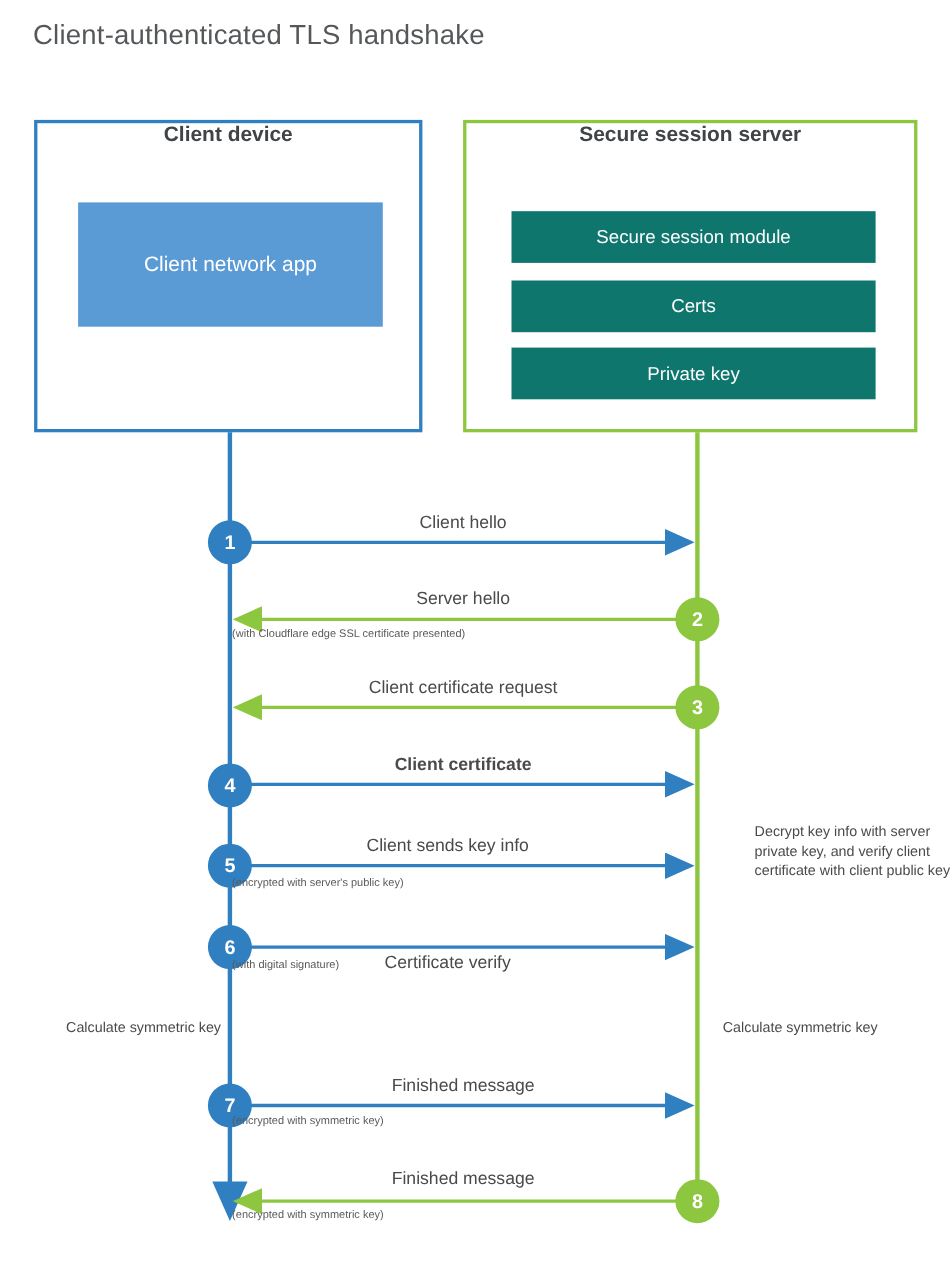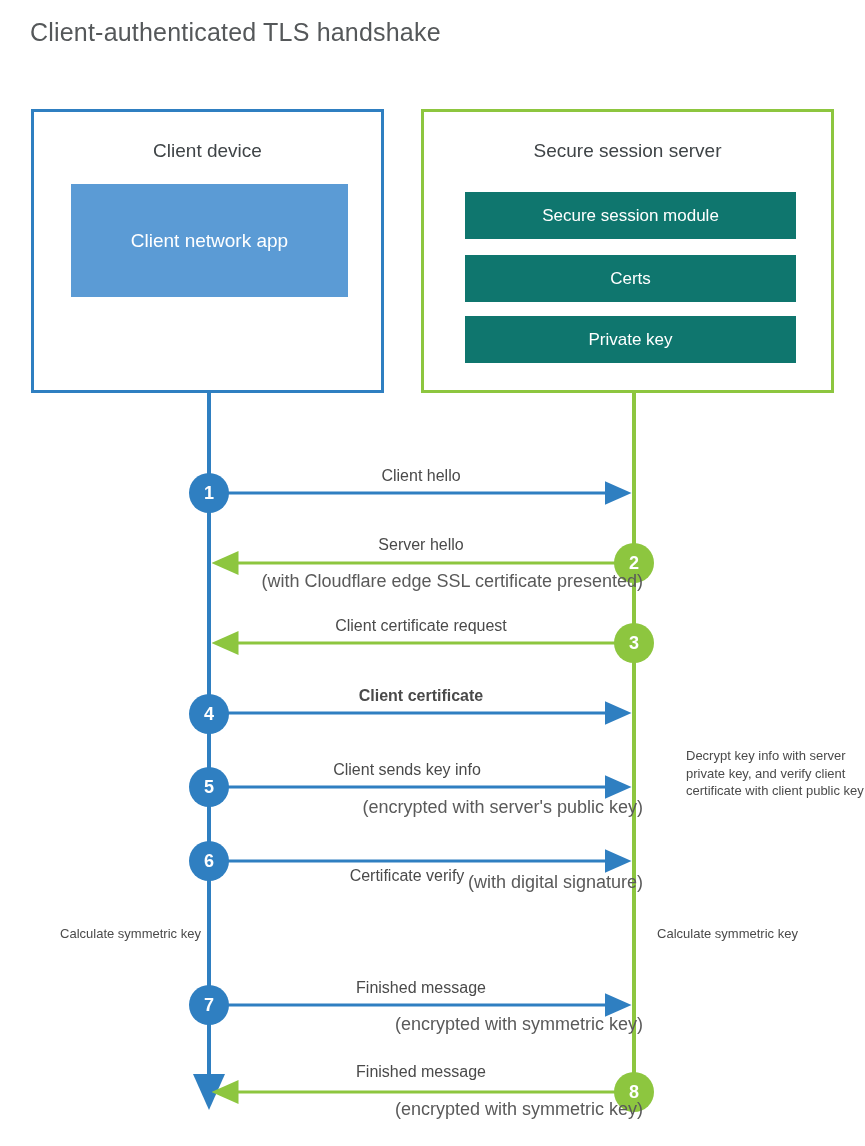--- a/index.html
+++ b/index.html
@@ -41,23 +41,22 @@
   #server-box {
     left: 421px;
     top: 109px;
     width: 413px;
     height: 284px;
     border: 3px solid #8dc63f;
   }
   .box-title {
     text-align: center;
     font-size: 19px;
-    font-weight: normal;
+    font-weight: bold;
     color: #3f4447;
-    margin-top: 28px;
   }
   #client-app {
     position: absolute;
     left: 37px;
     top: 72px;
     width: 277px;
     height: 113px;
     background: #5b9bd5;
     color: #ffffff;
     font-size: 19px;
@@ -112,25 +111,24 @@
   
   .msg-label {
     position: absolute;
     text-align: center;
     color: #4a4a4a;
     font-size: 16px;
     width: 420px;
   }
   .msg-sub {
     position: absolute;
-    text-align: right;
+    text-align: left;
     color: #5a5a5a;
-    font-size: 18px;
+    font-size: 10px;
     width: 420px;
-    padding-left: 12px;
   }
   .side-note {
     position: absolute;
     text-align: center;
     color: #4a4a4a;
     font-size: 13px;
     line-height: 1.35;
   }
 </style>
 </head>

